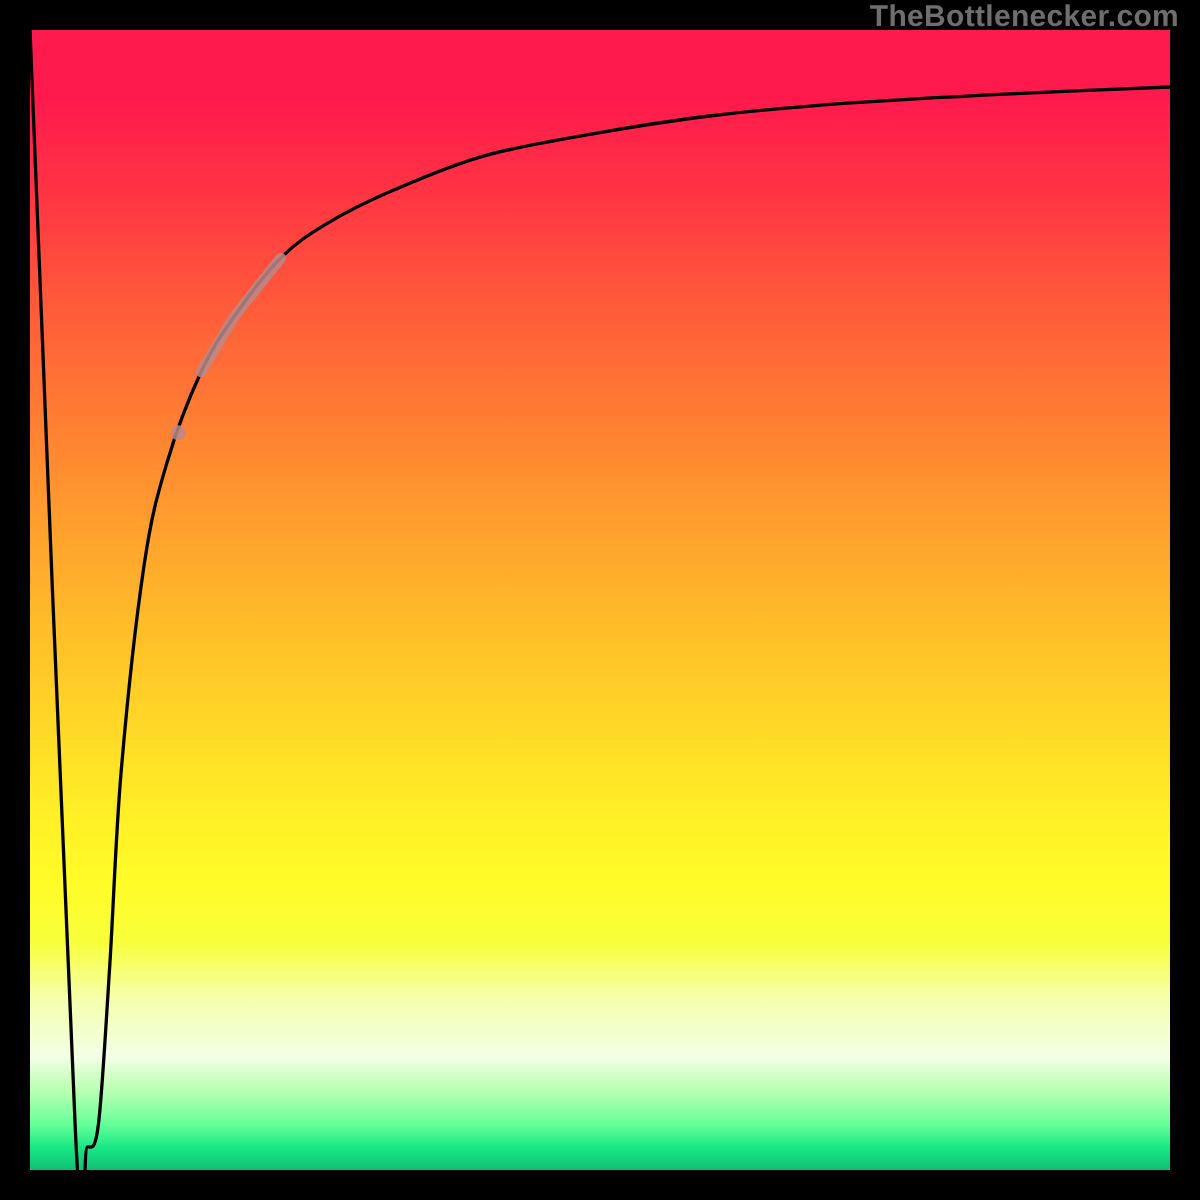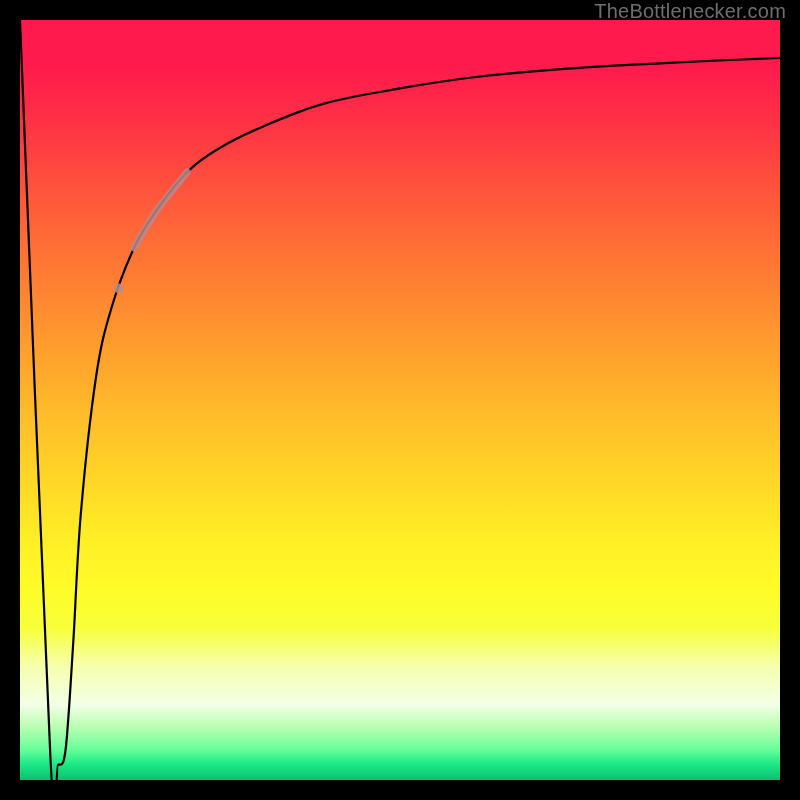--- a/index.html
+++ b/index.html
@@ -68,21 +68,21 @@
   .stroke-dot {
     fill: #bb8a8a;
     opacity: 0.85;
   }
   .watermark {
     position: absolute;
     top: 0px;
     right: 14px;
     font-size: 20px;
     color: #6e6e6e;
-    font-weight: 400;
+    font-weight: 700;
     letter-spacing: 0.2px;
   }
 </style>
 </head>
 <body>
 
 <div class="frame">
   <div class="plot">
     <svg class="curve" viewBox="0 0 760 760">
       <path id="main-curve" class="stroke-main" d="M 0 0 C 5.066666666666667 122.86666666666667 24.06666666666667 613.0666666666667 30.400000000000002 737.2 C 36.733333333333334 861.3333333333334 35.46666666666667 746.0666666666666 38 744.8 C 40.53333333333333 743.5333333333333 43.06666666666667 749.8666666666667 45.6 729.6 C 48.13333333333333 709.3333333333334 50.66666666666667 662.4666666666667 53.2 623.2 C 55.733333333333334 583.9333333333334 57.00000000000001 538.3333333333334 60.800000000000004 494 C 64.60000000000001 449.66666666666663 70.93333333333334 391.4 76 357.2 C 81.06666666666666 323 84.86666666666667 310.33333333333337 91.2 288.8 C 97.53333333333333 267.26666666666665 106.4 244.46666666666667 114 228 C 121.6 211.53333333333333 127.93333333333332 202.66666666666666 136.79999999999998 190 C 145.66666666666666 177.33333333333334 157.06666666666666 162.13333333333333 167.2 152 C 177.33333333333331 141.86666666666667 184.93333333333334 136.80000000000004 197.6 129.20000000000005 C 210.26666666666665 121.60000000000004 225.4666666666667 113.99999999999999 243.20000000000002 106.39999999999998 C 260.93333333333334 98.79999999999997 281.2 89.93333333333335 304 83.60000000000002 C 326.8 77.2666666666667 354.6666666666667 72.83333333333331 380 68.39999999999998 C 405.3333333333333 63.96666666666664 428.1333333333333 60.293333333333315 456 57 C 483.8666666666667 53.706666666666685 514.2666666666667 51.04666666666677 547.1999999999999 48.6400000000001 C 580.1333333333332 46.23333333333343 618.1333333333333 44.33333333333329 653.6 42.559999999999945 C 689.0666666666667 40.7866666666666 742.2666666666667 38.75999999999999 760 38"></path>

